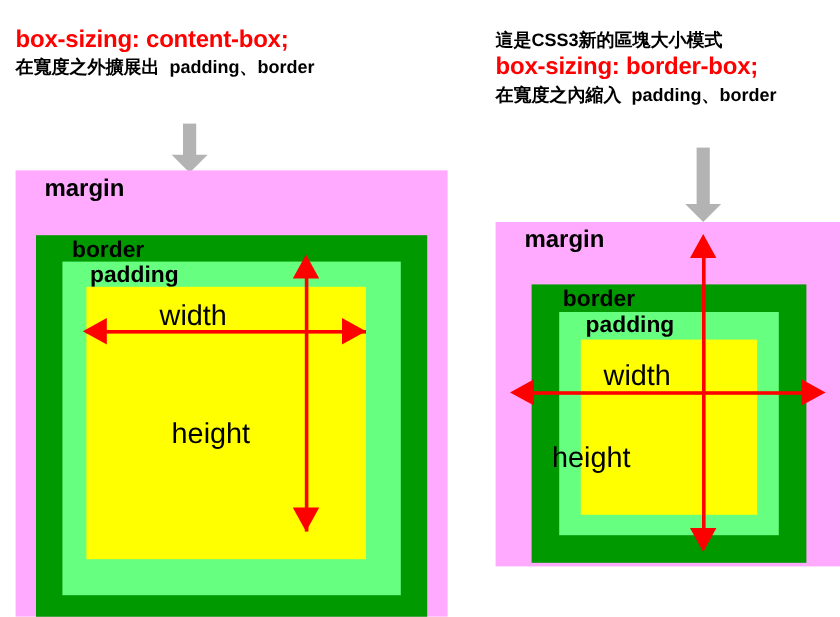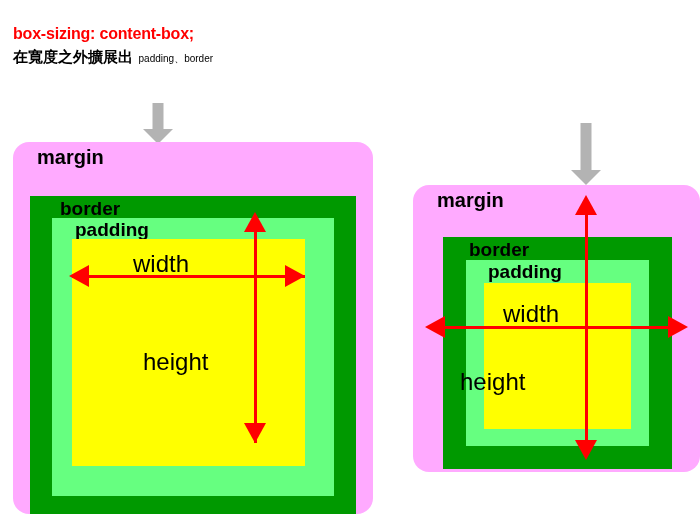--- a/index.html
+++ b/index.html
@@ -18,26 +18,26 @@
     font-size:15px;
     line-height:23px;
     color:#000000;
     font-weight:bold;
     letter-spacing:0px;
   }
   .caption .line.plain{font-weight:bold;}
   .caption .line.code{
     color:#ff0000;
     font-weight:bold;
-    font-size:16px;
+    font-size:20px;
     letter-spacing:-0.2px;
   }
   .caption .line.mixed .lat{
-    font-weight:normal;
-    font-size:10px;
+    font-weight:bold;
+    font-size:15px;
   }
 
   #caption-left{left:13px;top:22px;}
   #caption-right{left:413px;top:22px;}
 
   
   .gray-arrow{position:absolute;}
   .gray-arrow .shaft{
     position:absolute;left:50%;transform:translateX(-50%);
     width:11px;background:#b3b3b3;top:0;
@@ -45,21 +45,21 @@
   .gray-arrow .head{
     position:absolute;left:50%;transform:translateX(-50%);
     width:0;height:0;
     border-left:15px solid transparent;
     border-right:15px solid transparent;
     border-top-style:solid;
     border-top-color:#b3b3b3;
   }
 
   
-  .margin-box{position:absolute;background:#ffaaff;border-radius:16px;}
+  .margin-box{position:absolute;background:#ffaaff;}
   .border-box{position:absolute;background:#009900;margin-top:24px;}
   .padding-box{position:absolute;background:#66ff80;}
   .content-box{position:absolute;background:#ffff00;}
 
   .box-label{
     position:absolute;
     font-weight:bold;
     color:#000000;
     white-space:nowrap;
     line-height:1;
@@ -100,20 +100,25 @@
 </head>
 <body>
 
 <div class="stage">
 
   <div class="caption" id="caption-left">
     <div class="line code">box-sizing: content-box;</div>
     <div class="line mixed"><span>在寬度之外擴展出</span><span class="lat">&nbsp; </span><span class="lat">padding、border</span></div>
   </div>
 
+  <div class="caption" id="caption-right">
+    <div class="line plain">這是CSS3新的區塊大小模式</div>
+    <div class="line code">box-sizing: border-box;</div>
+    <div class="line mixed"><span>在寬度之內縮入</span><span class="lat">&nbsp; </span><span class="lat">padding、border</span></div>
+  </div>
 
   <div class="gray-arrow" style="left:143px;top:103px;width:30px;height:40px;">
     <div class="shaft" style="height:27px;"></div>
     <div class="head" style="top:26px;border-top-width:15px;"></div>
   </div>
 
   <div class="gray-arrow" style="left:571px;top:123px;width:30px;height:62px;">
     <div class="shaft" style="height:48px;"></div>
     <div class="head" style="top:47px;border-top-width:15px;"></div>
   </div>

